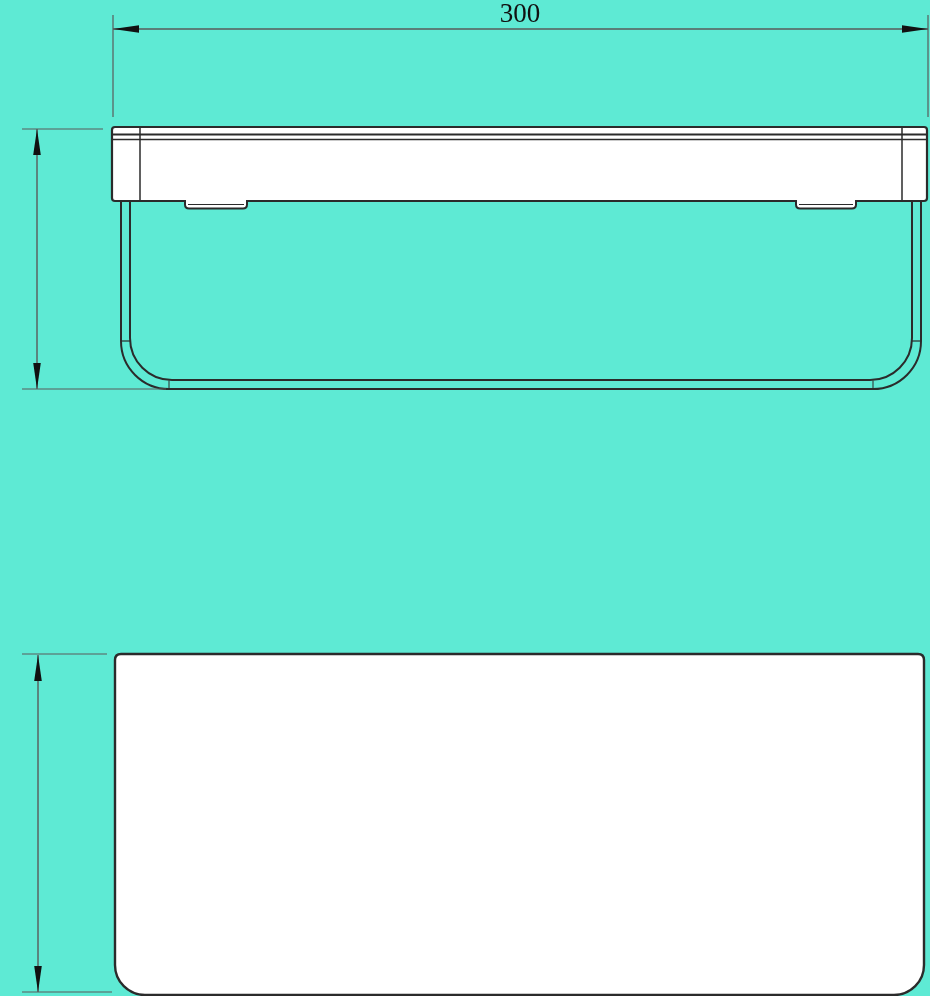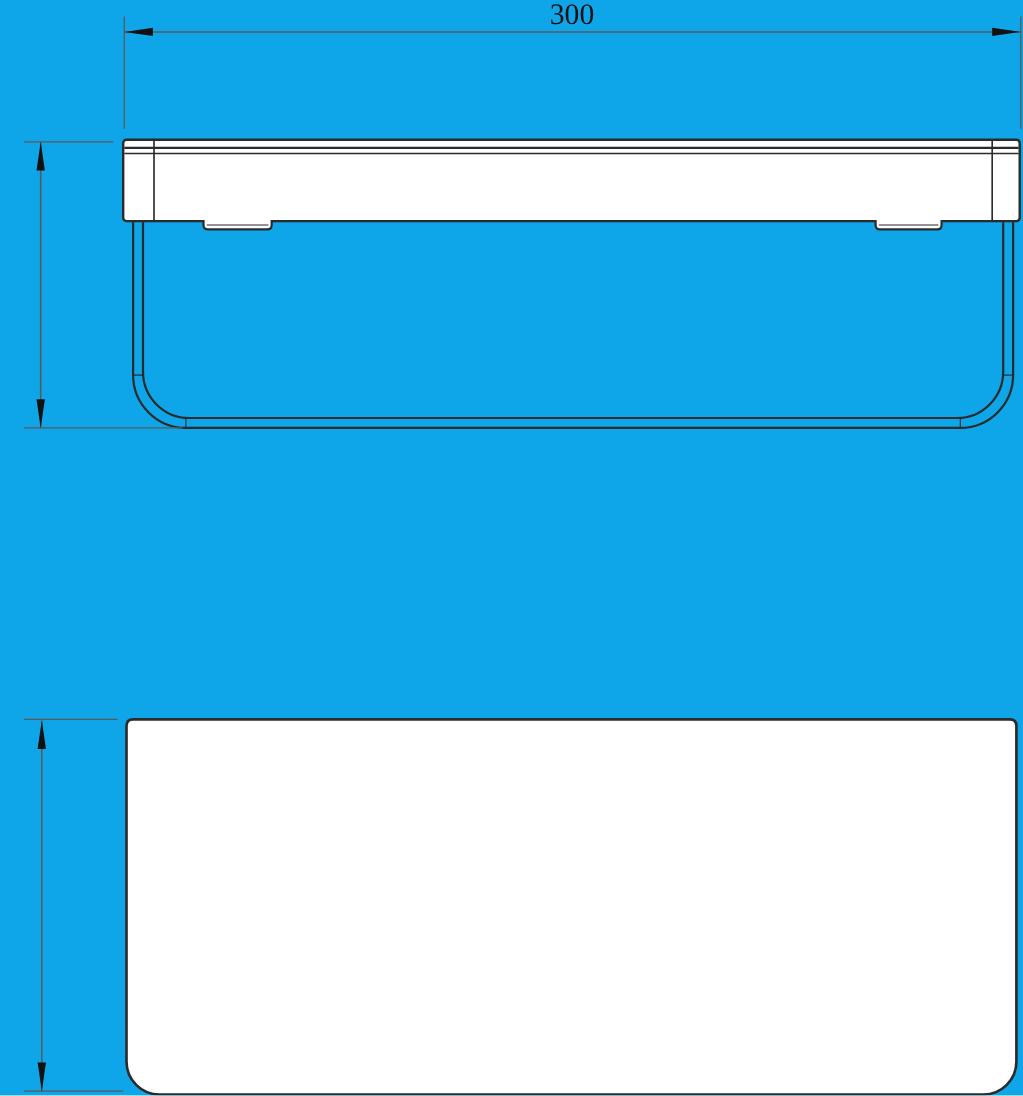--- a/index.html
+++ b/index.html
@@ -4,21 +4,21 @@
 <style>
   html, body {
     margin: 0;
     padding: 0;
     background: #ffffff;
   }
   #canvas {
     position: relative;
     width: 930px;
     height: 996px;
-    background: #0ea5e9;
+    background: #5eead4;
     overflow: hidden;
     font-family: "Liberation Serif", "DejaVu Serif", serif;
   }
   #drawing-svg {
     position: absolute;
     left: 0;
     top: 0;
   }
   .dim-text {
     font-family: "Liberation Serif", "DejaVu Serif", serif;

